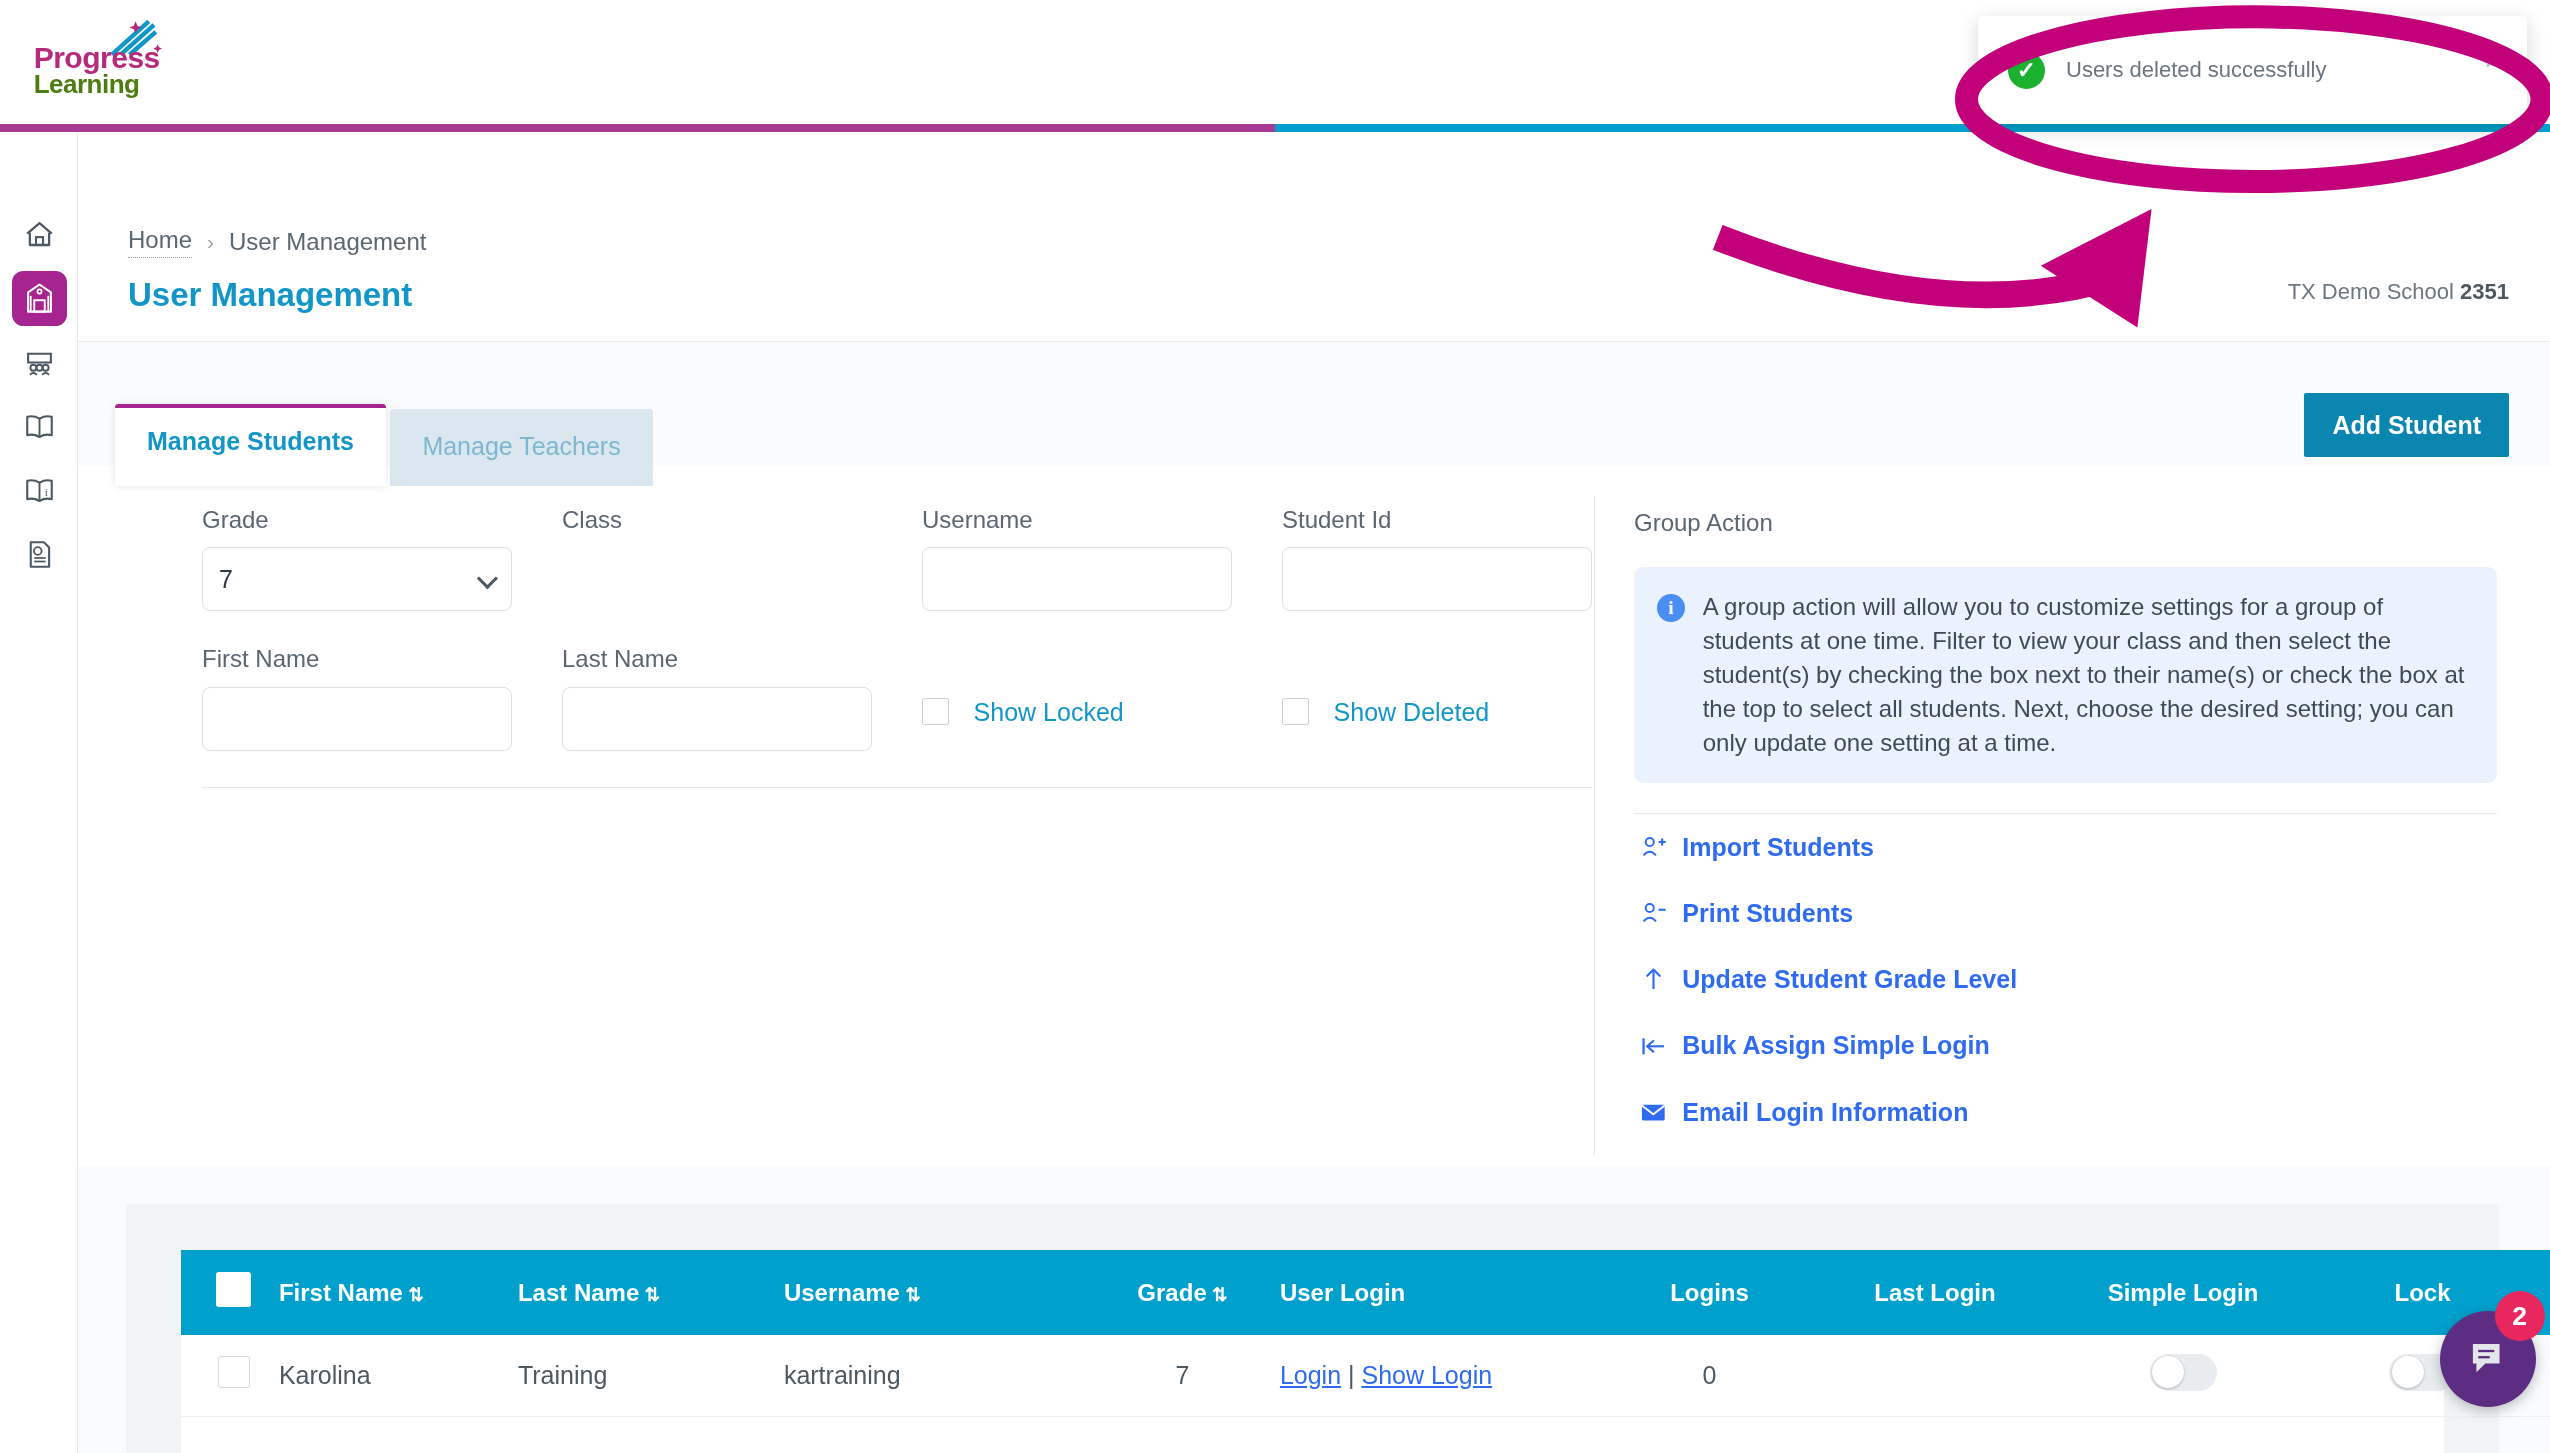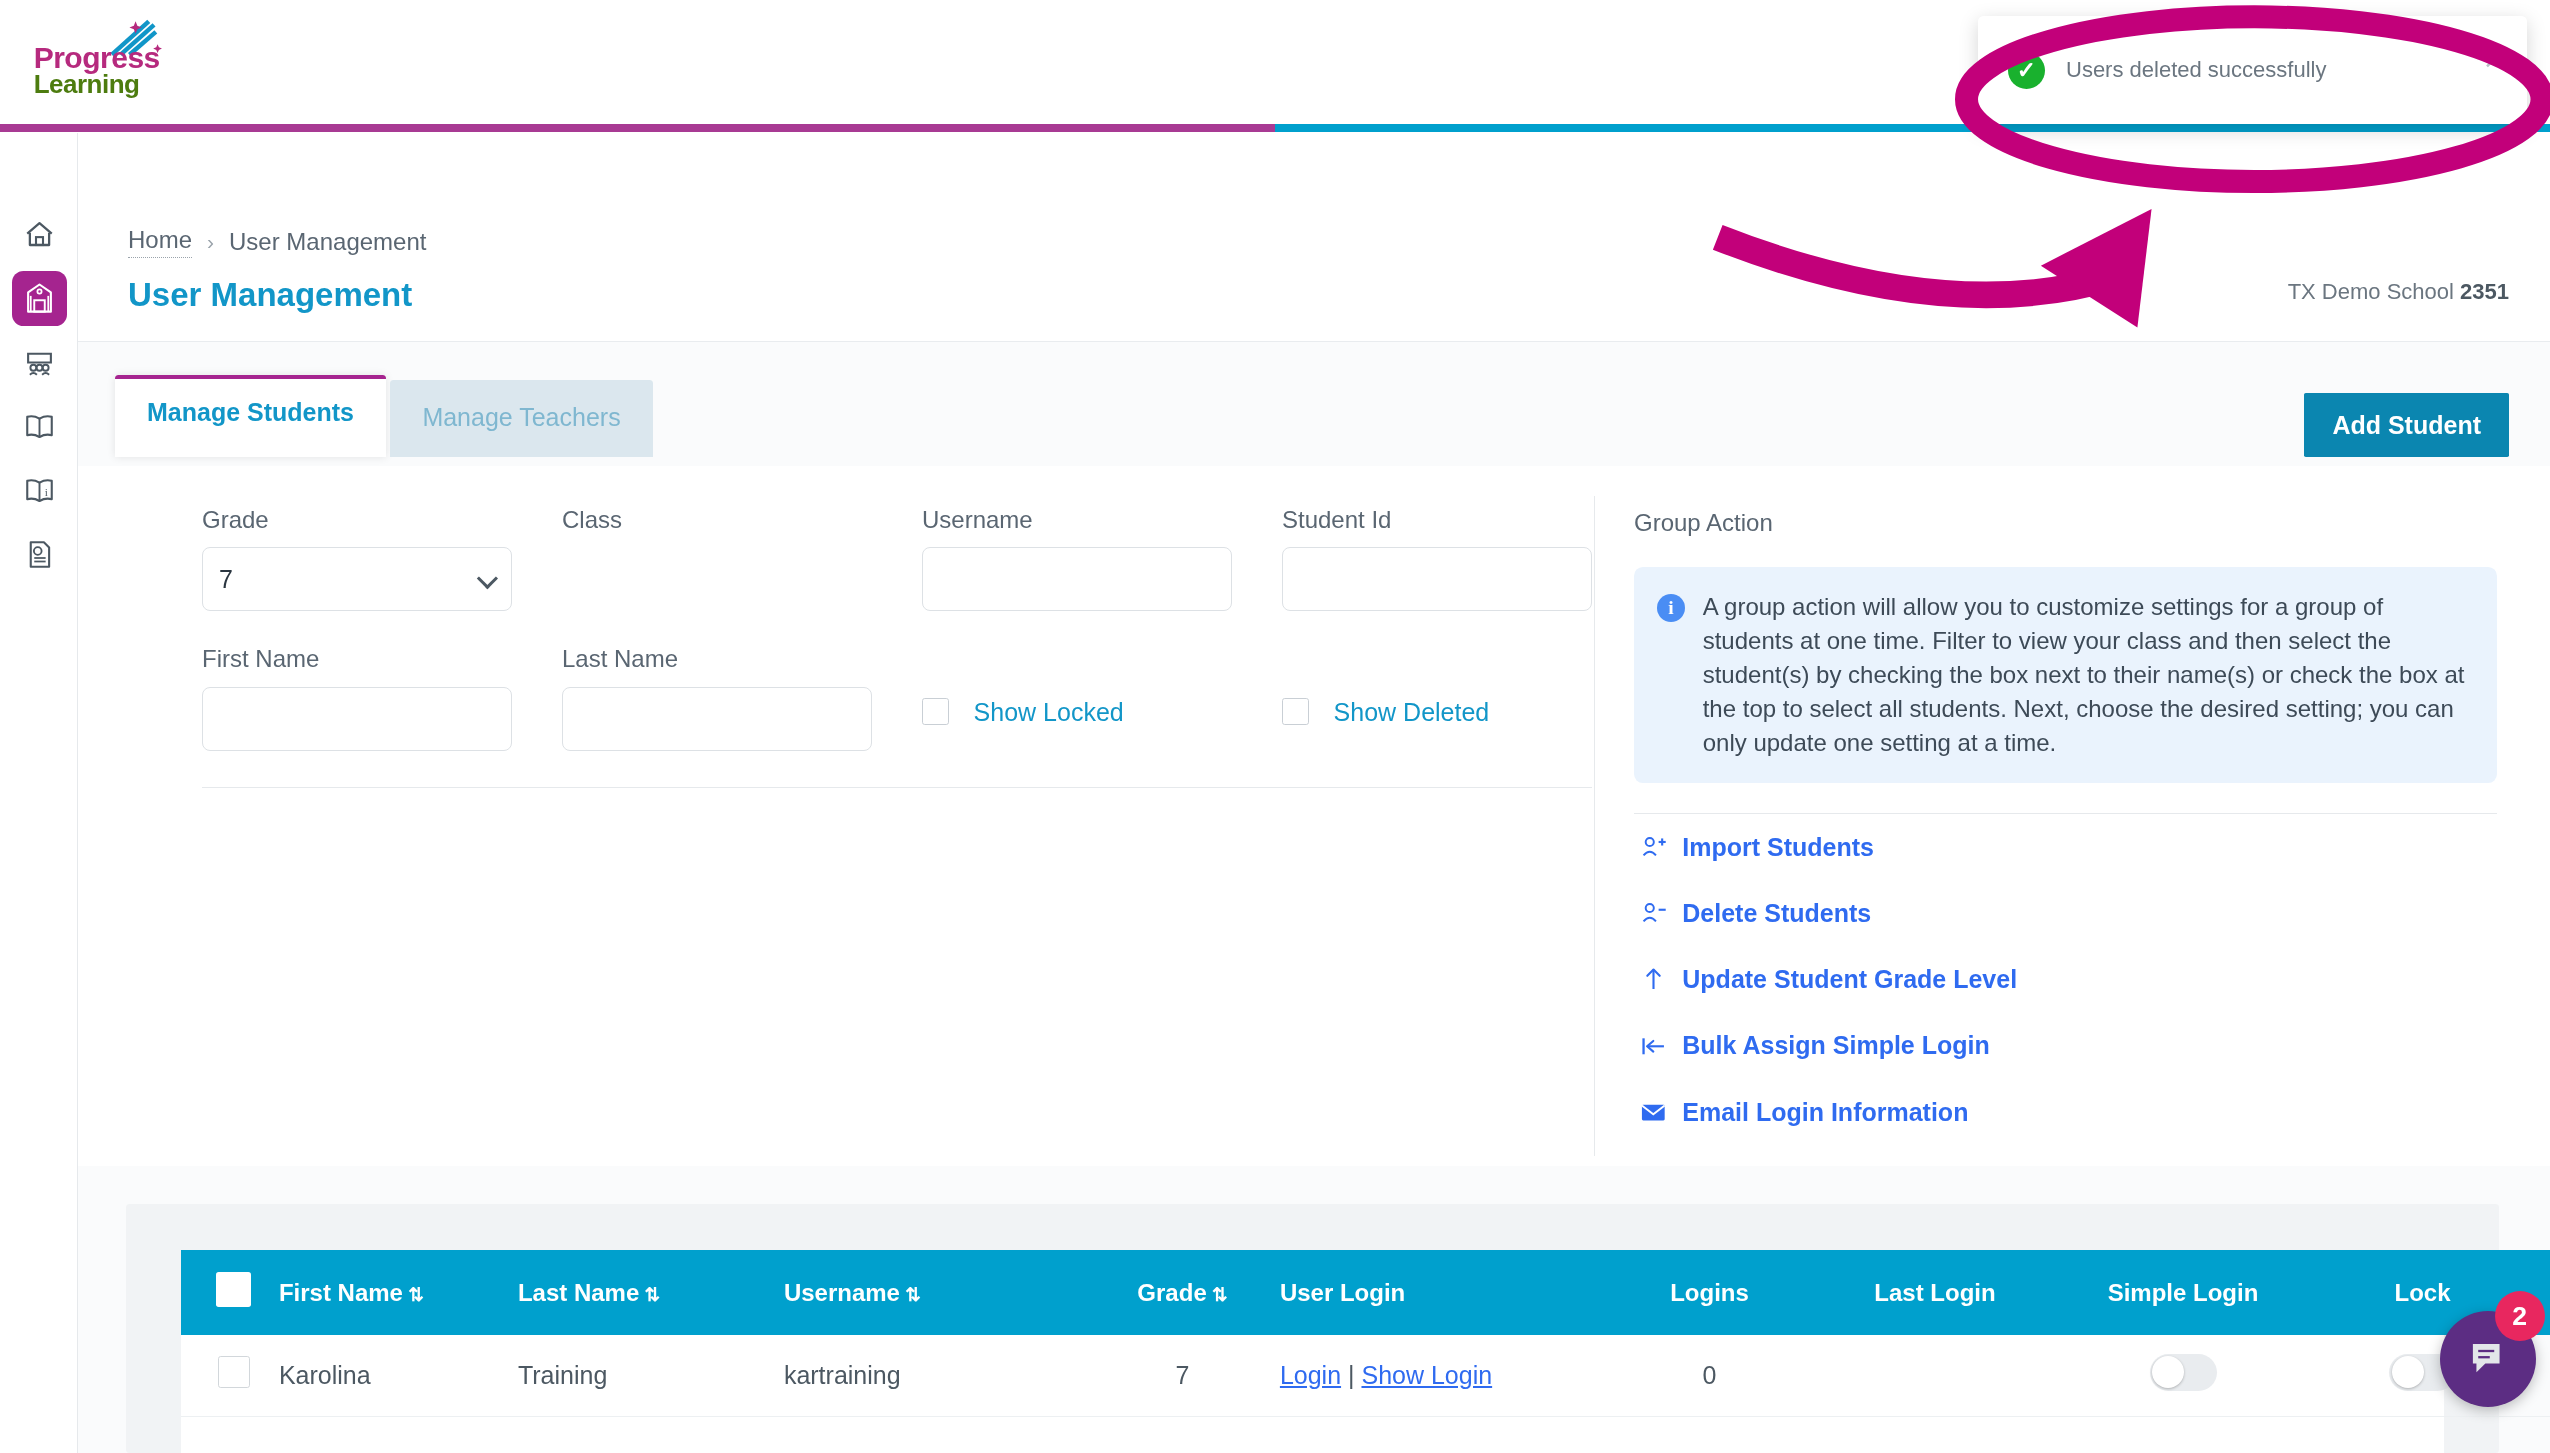--- a/index.html
+++ b/index.html
@@ -127,21 +127,21 @@
     font-size: 33px; font-weight: 700; color: #1296c8;
   }
   .school-label {
     position: absolute; right: 41px; top: 146px;
     font-size: 22px; color: #6b7680;
   }
   .school-label b { color: #4c5862; font-weight: 700; }
 
   
   .tabs {
-    position: absolute; left: 115px; top: 375px;
+    position: absolute; left: 115px; top: 404px;
     display: flex; align-items: flex-end; gap: 4.4px;
     z-index: 6;
   }
   .tab {
     font-size: 25px; padding: 23px 32px 25px 32px;
     cursor: pointer; background: #dbe7ee; color: #7fb7d0;
     border-radius: 3.5px 3.5px 0 0;
   }
   .tab.active {
     background: #fff; color: #1296c8; font-weight: 700;
@@ -623,21 +623,21 @@
     </div>
 
     <div class="ga-link">
       <span class="gi">
         <svg width="26.6" height="26.6" viewBox="0 0 30 30">
           <circle cx="11" cy="9" r="4.6" fill="none" stroke="#2f6bf0" stroke-width="2.2"></circle>
           <path d="M4 24 q7 -8 14 0" fill="none" stroke="#2f6bf0" stroke-width="2.2"></path>
           <line x1="21" y1="11" x2="29" y2="11" stroke="#2f6bf0" stroke-width="2.4"></line>
         </svg>
       </span>
-      <span>Delete Students</span>
+      <span>Print Students</span>
     </div>
 
     <div class="ga-link">
       <span class="gi">
         <svg width="23" height="26.6" viewBox="0 0 26 30">
           <line x1="13" y1="4" x2="13" y2="26" stroke="#2f6bf0" stroke-width="2.4"></line>
           <path d="M6 11 L13 4 L20 11" fill="none" stroke="#2f6bf0" stroke-width="2.4" stroke-linejoin="round" stroke-linecap="round"></path>
         </svg>
       </span>
       <span>Update Student Grade Level</span>

